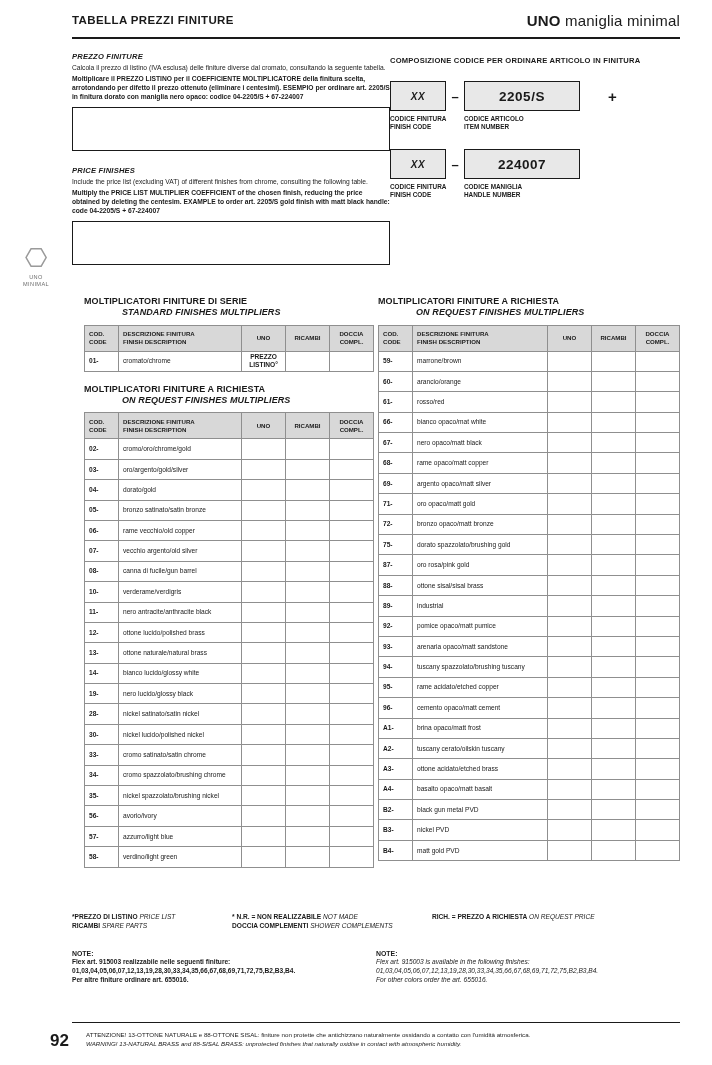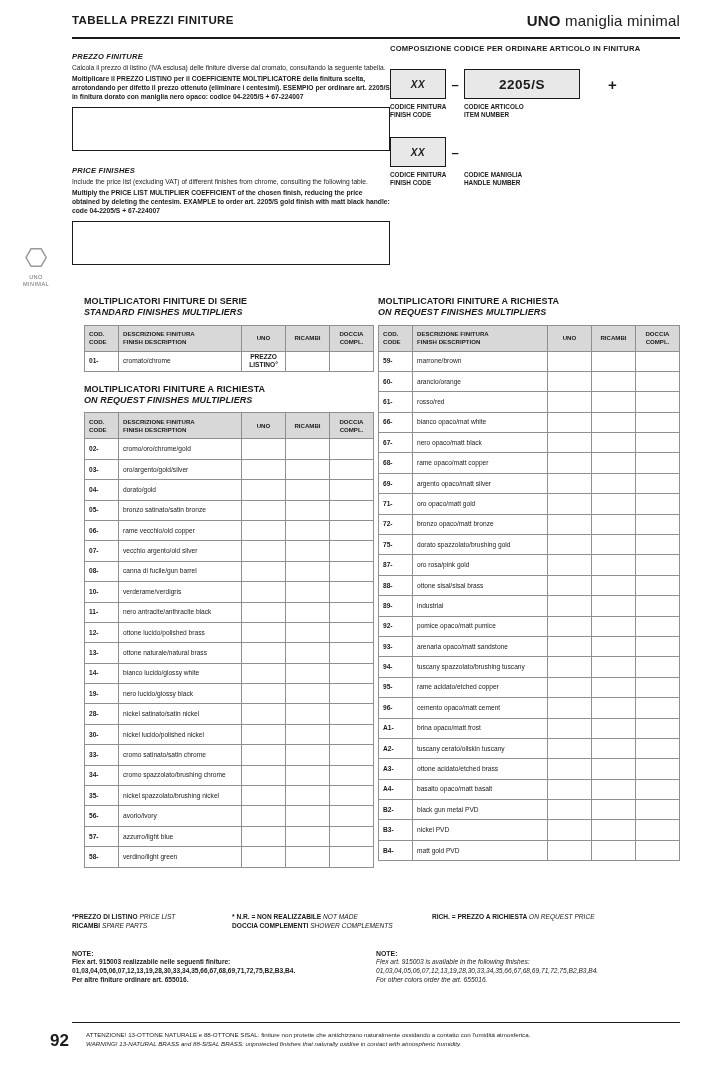--- a/index.html
+++ b/index.html
@@ -19,21 +19,21 @@
     position:absolute; left:72px; top:14px; width:608px;
   }
   .hdr-title { font-size:11.5px; font-weight:bold; letter-spacing:.4px; }
   .hdr-brand { position:absolute; right:0; top:-2px; font-size:15px; letter-spacing:.2px;}
   .hdr-brand b { font-weight:bold; }
   .hdr-brand span { font-weight:normal; }
   .hdr-rule { position:absolute; left:72px; top:37px; width:608px; height:2px; background:#1a1a1a; }
 
   
   .introL { position:absolute; left:72px; top:52px; width:318px; }
-  .introR { position:absolute; left:390px; top:44px; width:290px; }
+  .introR { position:absolute; left:390px; top:56px; width:290px; }
   .sec-h { font-size:7.6px; font-weight:bold; font-style:italic; letter-spacing:.2px; }
   .sec-h-2 { font-size:7.6px; font-weight:bold; letter-spacing:.2px; }
   .p { font-size:6.7px; line-height:1.35; margin-top:2px; }
   .notebox { border:1px solid #1a1a1a; height:44px; margin-top:6px; }
 
   
   .codebox-row { display:flex; align-items:center; margin-top:8px; }
   .codebox {
     border:1px solid #1a1a1a; background:#e8e8e8;
     height:30px; display:flex; align-items:center; justify-content:center;
@@ -48,21 +48,21 @@
   .cap1 { width:74px; }
   .cap2 { width:130px; }
 
   
   .prodicon { position:absolute; left:8px; top:245px; width:56px; text-align:center; }
   .prodicon .glyph { font-size:26px; color:#9a9a9a; line-height:1; }
   .prodicon .lbl { font-size:5.6px; color:#6d6d6d; letter-spacing:.4px; margin-top:3px; line-height:1.3;}
 
   
   .tbl-title { font-size:9px; font-weight:bold; letter-spacing:.1px; line-height:1.25; }
-  .tbl-title .it { font-style:italic; font-weight:bold; }
+  .tbl-title .it { font-style:italic; font-weight:bold;margin-left:38px; }
 
   
   table.ft { border-collapse:collapse; width:100%; table-layout:fixed; }
   table.ft th {
     background:#d8d8d8; border:1px solid #8f8f8f;
     font-size:6.1px; font-weight:bold; text-align:left;
     padding:3px 4px; vertical-align:middle; line-height:1.25;
     height:26px;
   }
   table.ft th.c { text-align:center; }
@@ -143,20 +143,21 @@
       </div>
       <div class="cap cap2">
         <span>CODICE ARTICOLO</span><br>
         <span>ITEM NUMBER</span>
       </div>
     </div>
 
     <div class="codebox-row" style="margin-top:18px">
       <div class="codebox cb-xx">XX</div>
       <div class="cb-dash">–</div>
+      <div class="codebox cb-num">224007</div>
     </div>
     <div class="cap-row">
       <div class="cap cap1">
         <span>CODICE FINITURA</span><br>
         <span>FINISH CODE</span>
       </div>
       <div class="cap cap2">
         <span>CODICE MANIGLIA</span><br>
         <span>HANDLE NUMBER</span>
       </div>

